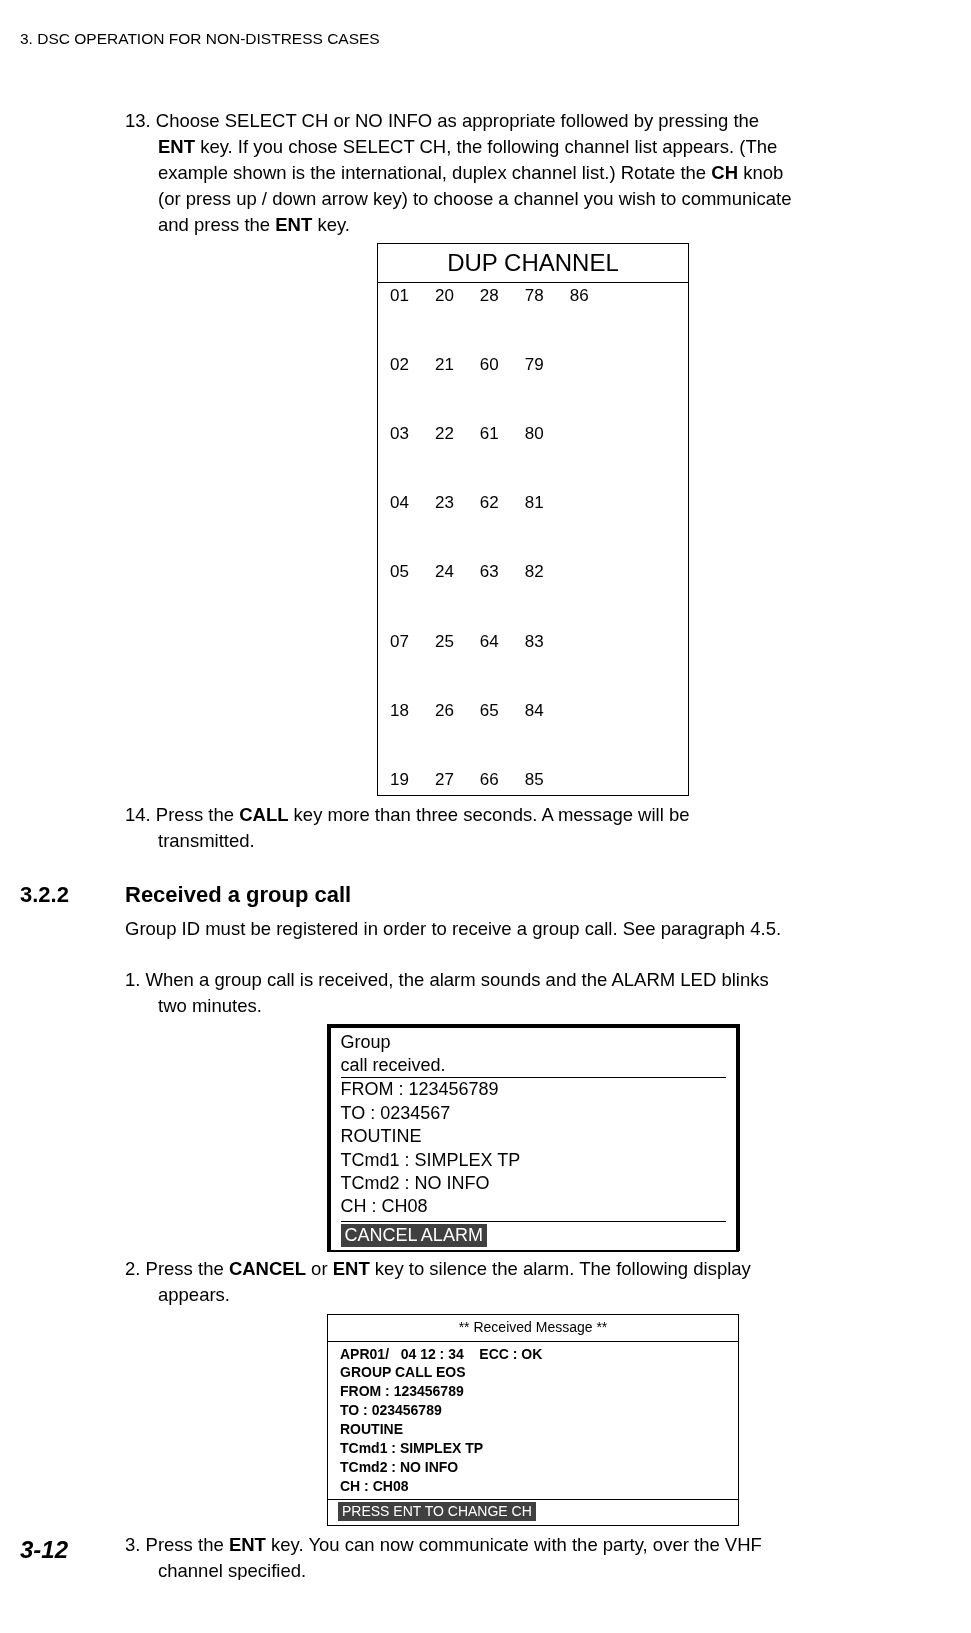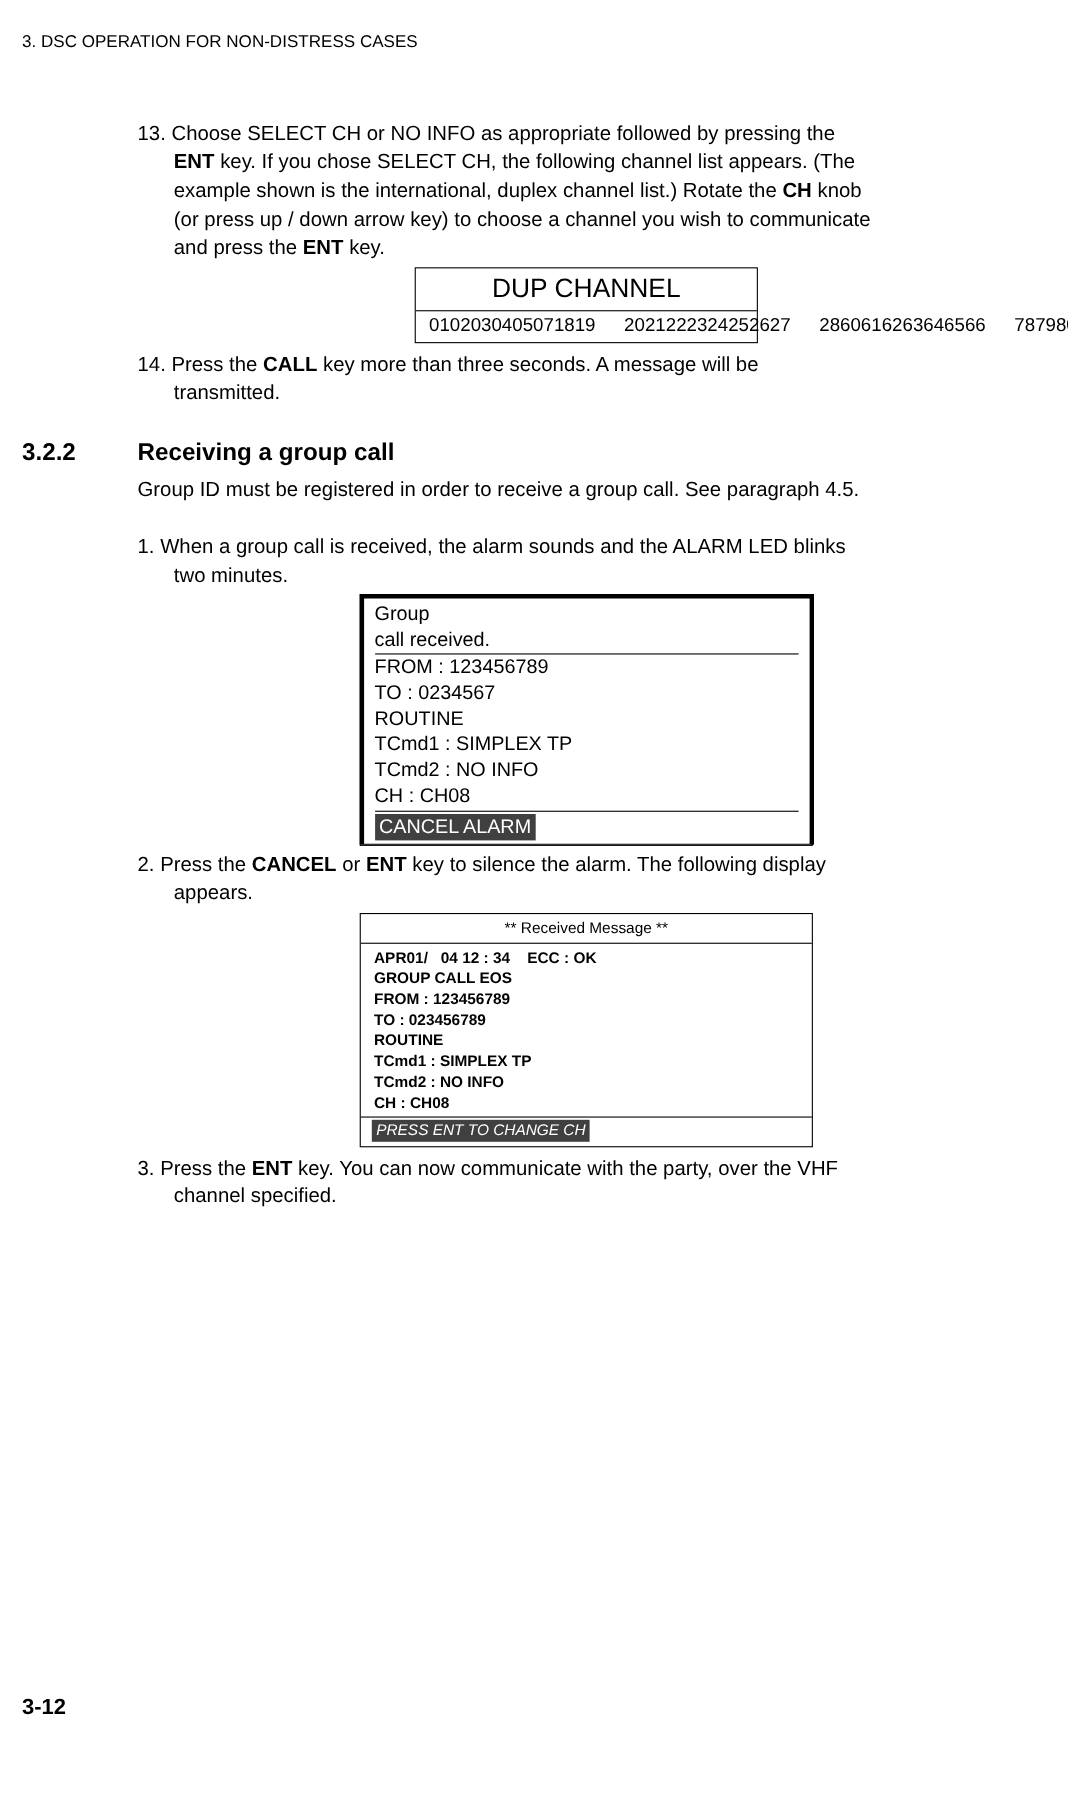--- a/index.html
+++ b/index.html
@@ -44,22 +44,23 @@
     padding: 2px 0;
     font-size: 24px;
   }
   .dup-grid {
     display: flex;
     padding: 2px 12px 4px 12px;
     gap: 26px;
   }
   .dup-col {
     display: flex;
-    flex-direction: row;
+    flex-direction: column;
     line-height: 1.3;
+    gap: 47px;
   }
   .section-row {
     display: flex;
     margin-top: 28px;
     margin-bottom: 8px;
   }
   .section-num {
     font-size: 22px;
     font-weight: bold;
     width: 105px;
@@ -103,28 +104,28 @@
     border-bottom: 1.5px solid black;
   }
   .display-box2-body {
     padding: 3px 12px;
     line-height: 1.35;
     border-bottom: 1.5px solid black;
     font-weight: bold;
   }
   .display-box2-footer {
     padding: 2px 10px 4px 10px;
-    font-style: italic;
   }
   .page-num {
     position: absolute;
     bottom: 16px;
     left: 20px;
-    font-size: 20px;
-    font-weight: bold;
+    font-size: 24px;
+    font-weight: bold;
+    font-style: italic;
   }
   .row-line {
     white-space: pre;
   }
 </style>
 </head>
 <body>
 
 <div class="page">
   <div class="header">3. DSC OPERATION FOR NON-DISTRESS CASES</div>
@@ -190,21 +191,21 @@
     </div>
 
     <div class="step">
       <span>14. </span><span>Press the </span><b>CALL</b><span> key more than three seconds. A message will be</span><br>
       <div class="step-indent"><span>transmitted.</span></div>
     </div>
   </div>
 
   <div class="section-row">
     <div class="section-num">3.2.2</div>
-    <div class="section-title">Receiving a group call</div>
+    <div class="section-title">Received a group call</div>
   </div>
 
   <div class="content">
     <div>Group ID must be registered in order to receive a group call. See paragraph 4.5.</div>
     <br>
     <div class="step">
       <span>1. </span><span>When a group call is received, the alarm sounds and the ALARM LED blinks</span><br>
       <div class="step-indent"><span>two minutes.</span></div>
     </div>
 

